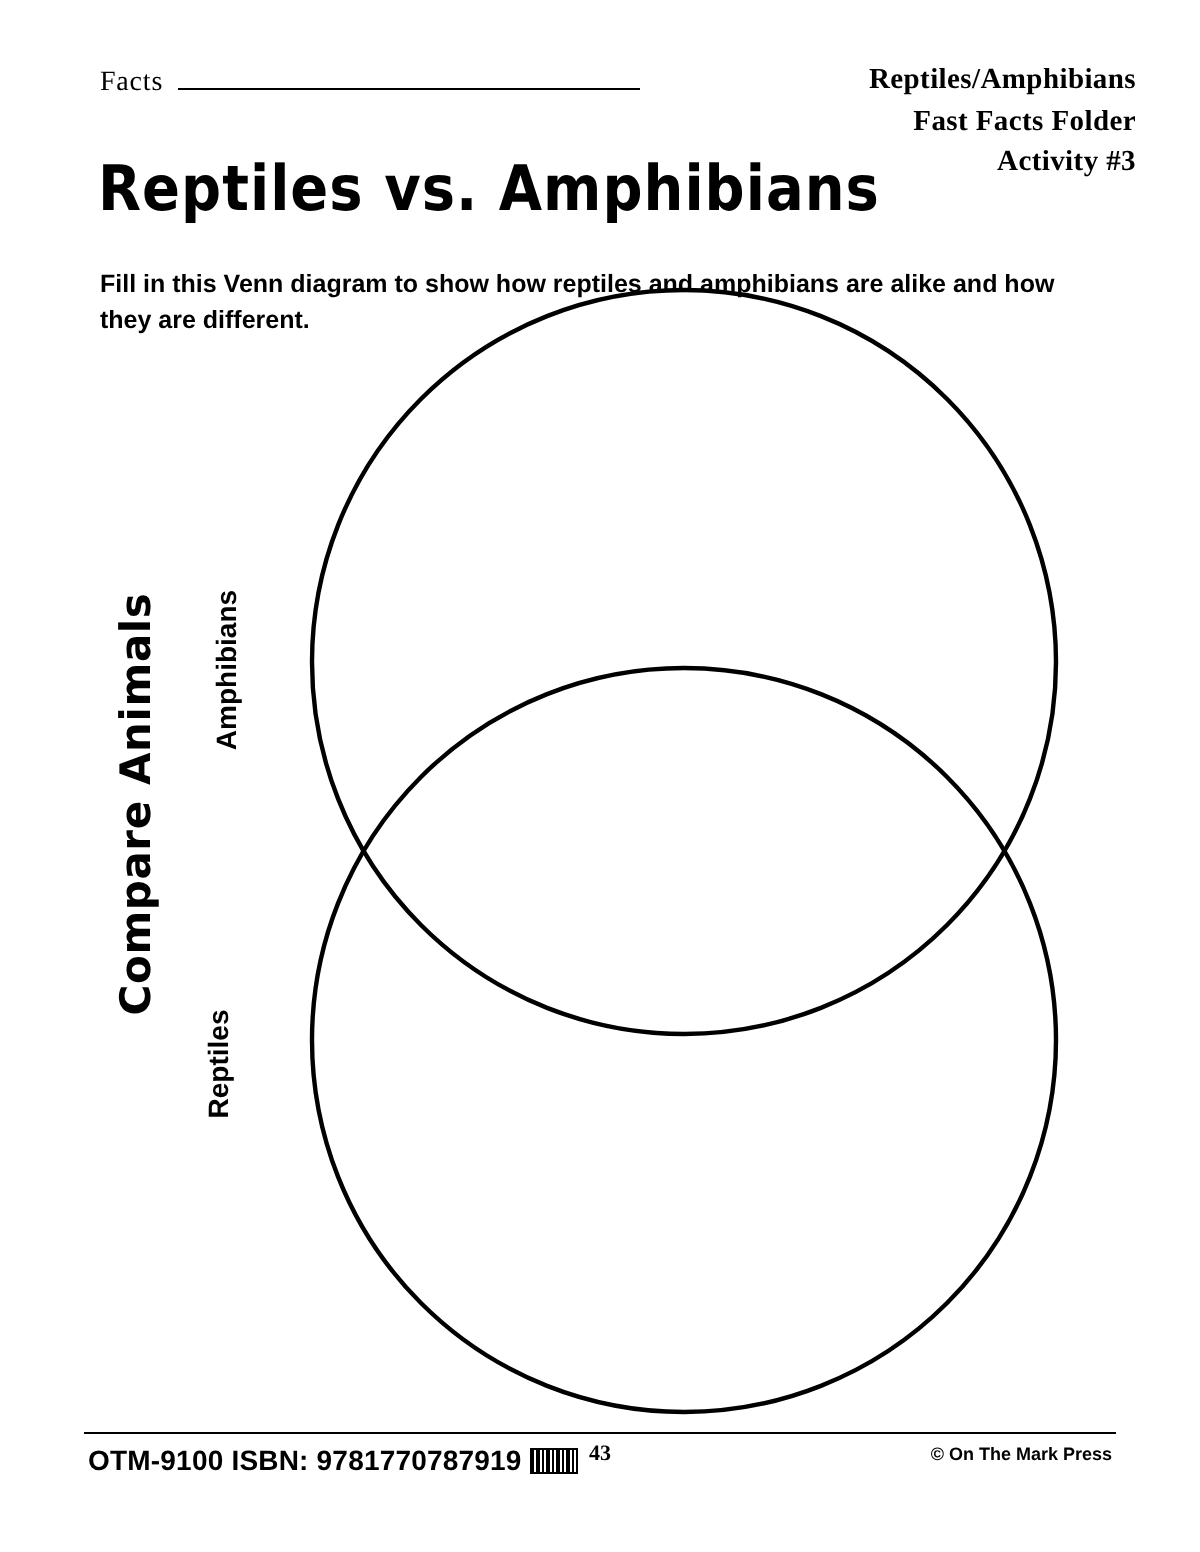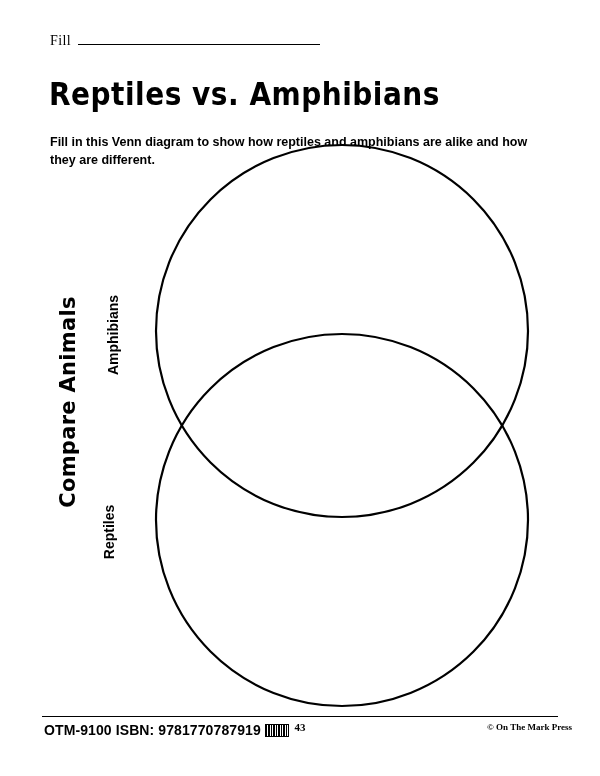--- a/index.html
+++ b/index.html
@@ -177,37 +177,42 @@
     left: 0;
     top: 5px;
     width: 600px;
     text-align: center;
     font-size: 11px;
     font-weight: bold;
     font-family: "Liberation Serif", serif;
   }
   .footer-right {
     position: absolute;
-    right: 28px;
+    right: 44px;
     top: 6px;
     font-size: 9px;
     font-weight: bold;
-    font-family: Liberation Serif, serif;
+    font-family: Liberation Sans, sans-serif;
   }
 </style>
 </head>
 <body>
 
 <div class="page">
 
   <div class="name-row">
-    <span class="name-label">Fill</span>
+    <span class="name-label">Facts</span>
     <span class="name-line"></span>
   </div>
 
+  <div class="header-right">
+    <div>Reptiles/Amphibians</div>
+    <div>Fast Facts Folder</div>
+    <div>Activity #3</div>
+  </div>
 
   <div class="title">Reptiles vs. Amphibians</div>
 
   <div class="instructions">Fill in this Venn diagram to show how reptiles and amphibians are alike and how they are different.</div>
 
   <div class="side-label">Compare Animals</div>
 
   <div class="circle-label top">Amphibians</div>
   <div class="circle-label bottom">Reptiles</div>
 

